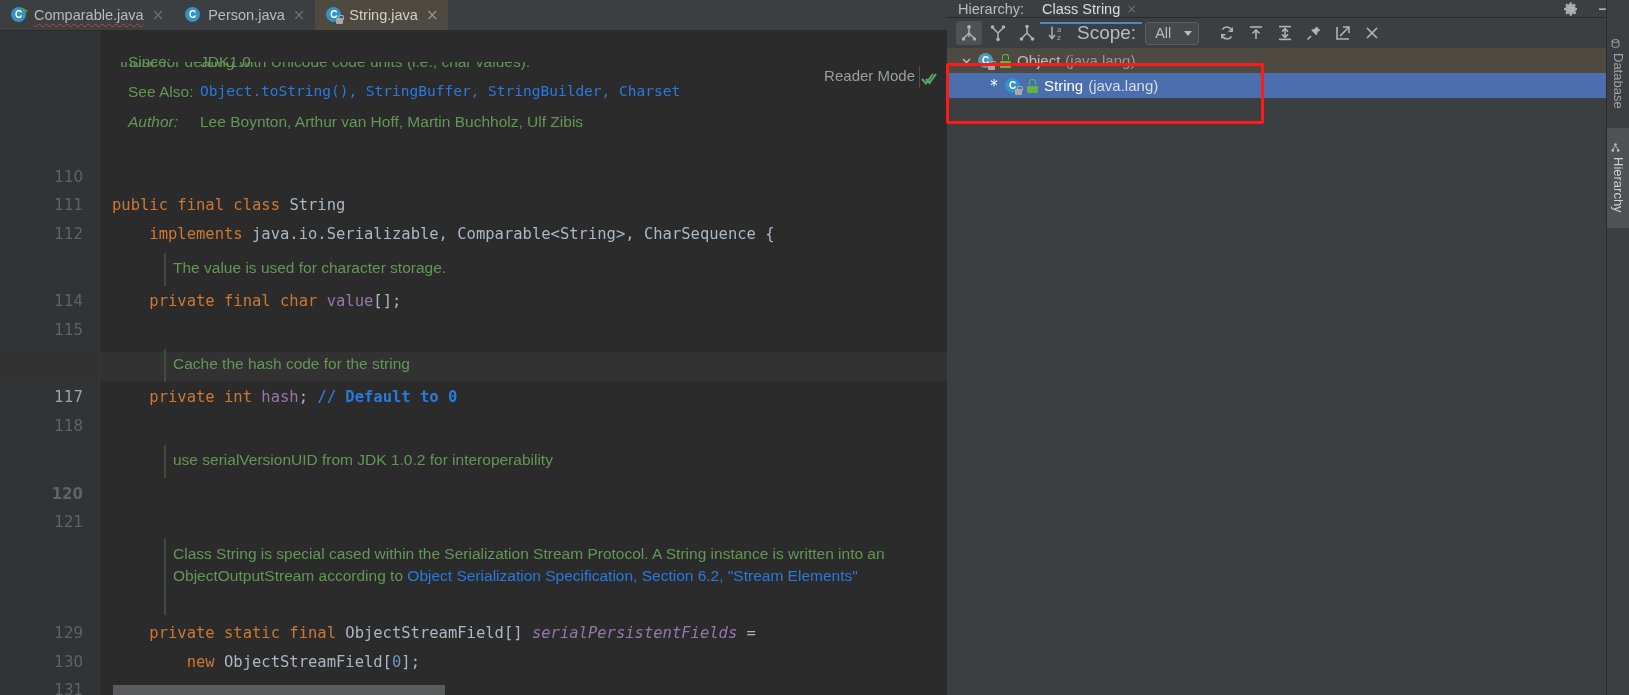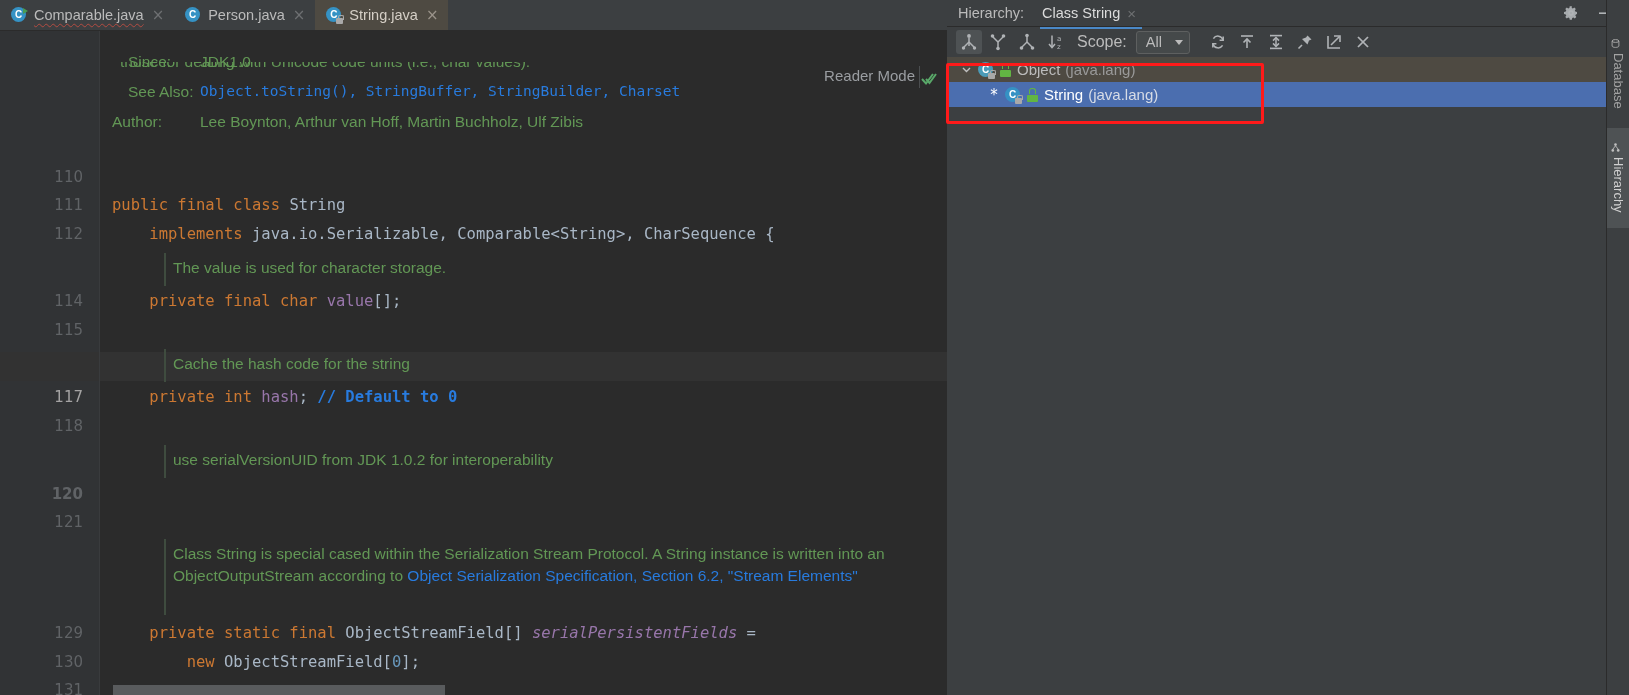--- a/index.html
+++ b/index.html
@@ -160,21 +160,21 @@
   }
 
   
   .tool-pane {
     position: relative;
     width: 682px; height: 695px;
     background: #3c3f41;
     display: flex; flex-direction: column;
   }
   .tool-header {
-    height: 27px; flex: none; display: flex; align-items: center;
+    height: 18px; flex: none; display: flex; align-items: center;
     background: #3c3f41; border-bottom: 1px solid #2b2b2b;
     padding-left: 11px; gap: 0px;
   }
   .tool-title {
     font-size: 14.5px; color: #bbbbbb; padding-right: 16px;
   }
   .tool-tab {
     position: relative; display: flex; align-items: center; gap: 7px;
     height: 31px; padding: 0 6px 0 2px;
     font-size: 14.5px; color: #dcdcdc;
@@ -193,21 +193,21 @@
   .tool-toolbar {
     height: 30px; flex: none; display: flex; align-items: center;
     gap: 3px; padding-left: 9px; background: #3c3f41;
   }
   .tb-btn {
     width: 26px; height: 24px; display: flex;
     align-items: center; justify-content: center; border-radius: 3px;
   }
   .tb-btn.sel { background: #4e5254; }
   .tb-sep { width: 9px; }
-  .scope-label { font-size: 16px; color: #bbbbbb; margin: 0 6px 0 5px; }
+  .scope-label { font-size: 19px; color: #bbbbbb; margin: 0 6px 0 5px; }
   .scope-combo {
     height: 23px; min-width: 54px; display: flex; align-items: center;
     justify-content: space-between; gap: 6px; padding: 0 6px 0 9px;
     border: 1px solid #5e6060; border-radius: 3px; background: #45494a;
     font-size: 14.5px; color: #bbbbbb;
   }
   .caret { width:0;height:0;border-left:4.5px solid transparent;border-right:4.5px solid transparent;border-top:5px solid #bbbbbb;}
 
   
   .tree {
@@ -316,21 +316,21 @@
       <div class="code">
 
         <div class="curline" style="top:321px;"></div>
 
         <div class="doclabel" style="left:28px; top:22px;">Since:</div>
         <div class="doclabel" style="left:100px; top:22px;">JDK1.0</div>
 
         <div class="doclabel" style="left:28px; top:52px;">See Also:</div>
         <div class="doclabel lnk" style="left:100px; top:52px; font-family:'DejaVu Sans Mono', monospace; font-size:14.5px;">Object.toString(), StringBuffer, StringBuilder, Charset</div>
 
-        <div class="doclabel" style="left:12px; top:82px;">Author:</div>
+        <div class="doclabel" style="left:28px; top:82px;font-style:italic;">Author:</div>
         <div class="doclabel" style="left:100px; top:82px;">Lee Boynton, Arthur van Hoff, Martin Buchholz, Ulf Zibis</div>
 
         <div class="ln" style="left:12px; top:160px;"><span class="kw">public</span> <span class="kw">final</span> <span class="kw">class</span> <span class="typ">String</span></div>
 
         <div class="ln" style="left:12px; top:189px;">    <span class="kw">implements</span><span class="typ"> java.io.Serializable, Comparable&lt;String&gt;, CharSequence {</span></div>
 
         <div class="docbar" style="left:64px; top:222px; height:33px;"></div>
         <div class="doc" style="left:73px; top:226px; width:700px;">The value is used for character storage.</div>
 
         <div class="ln" style="left:12px; top:256px;">    <span class="kw">private final char </span><span class="fld">value</span><span class="typ">[];</span></div>

